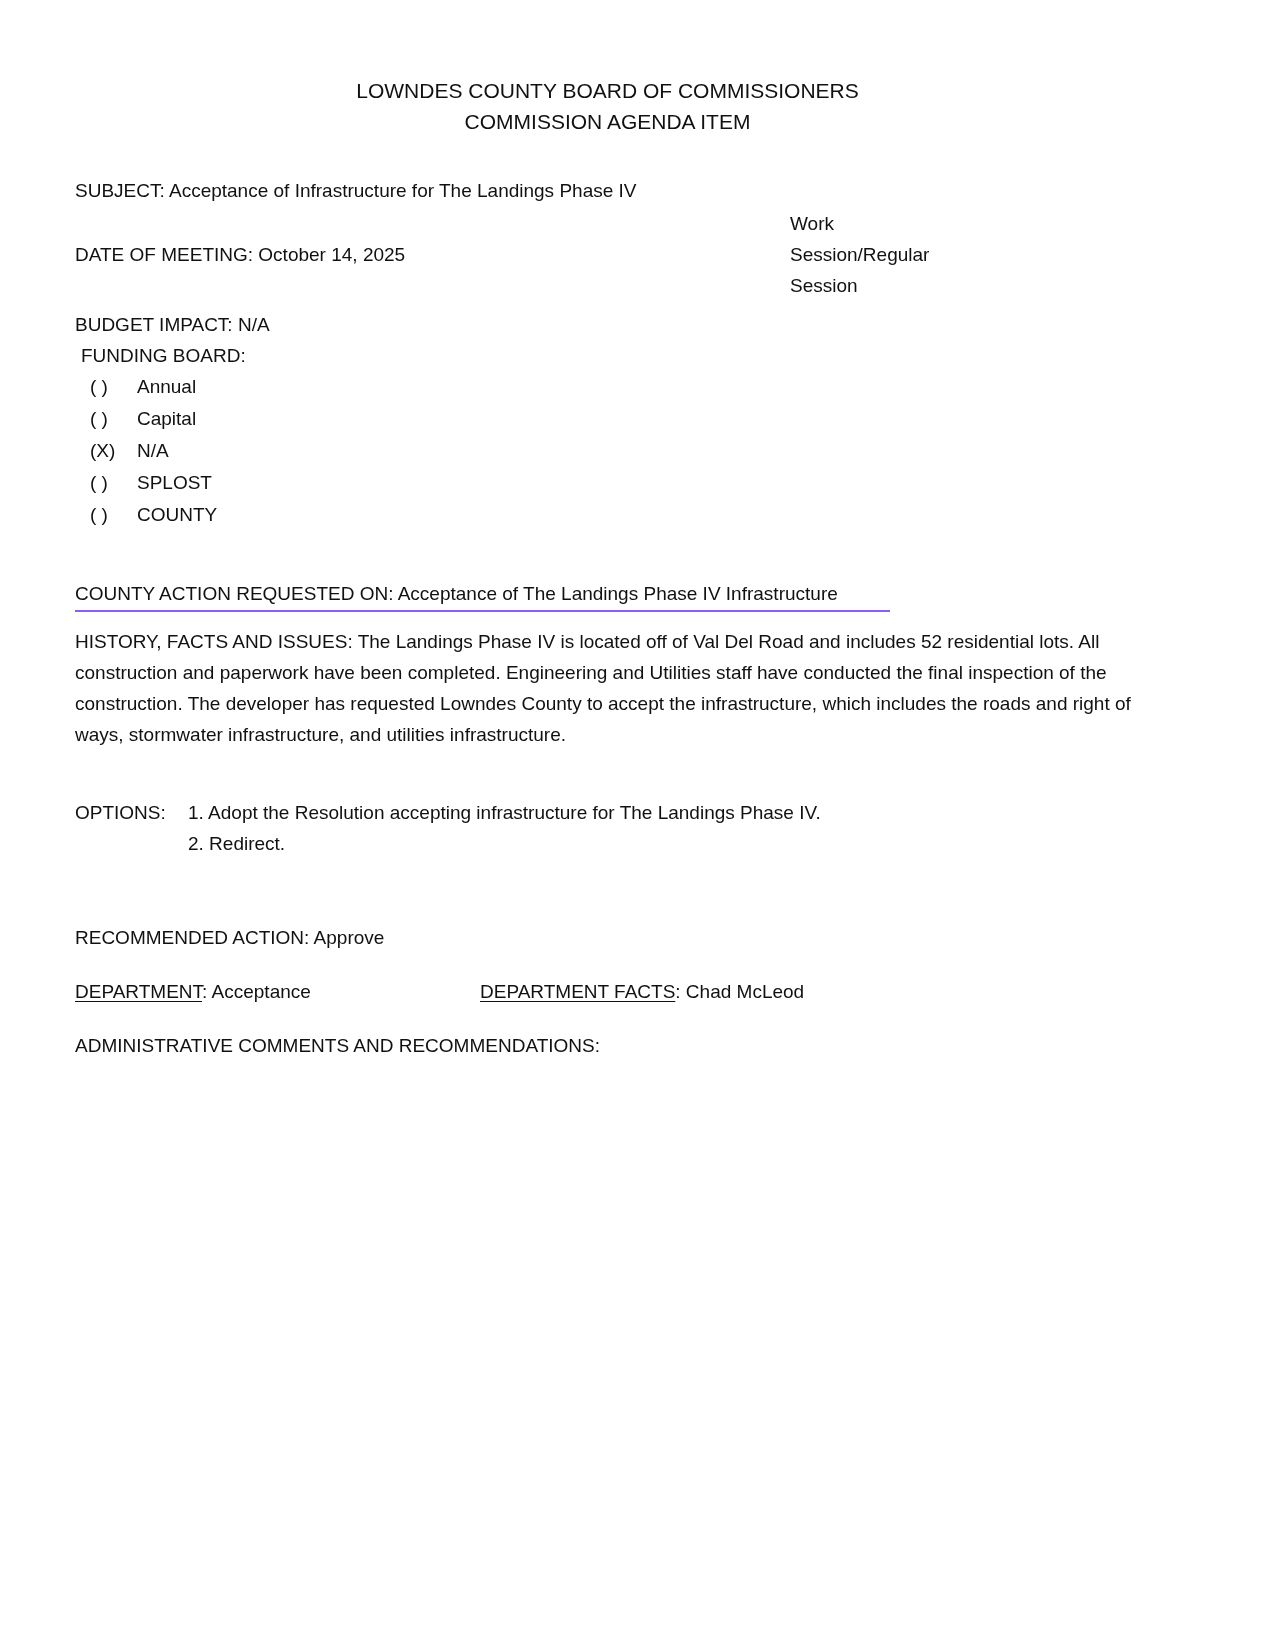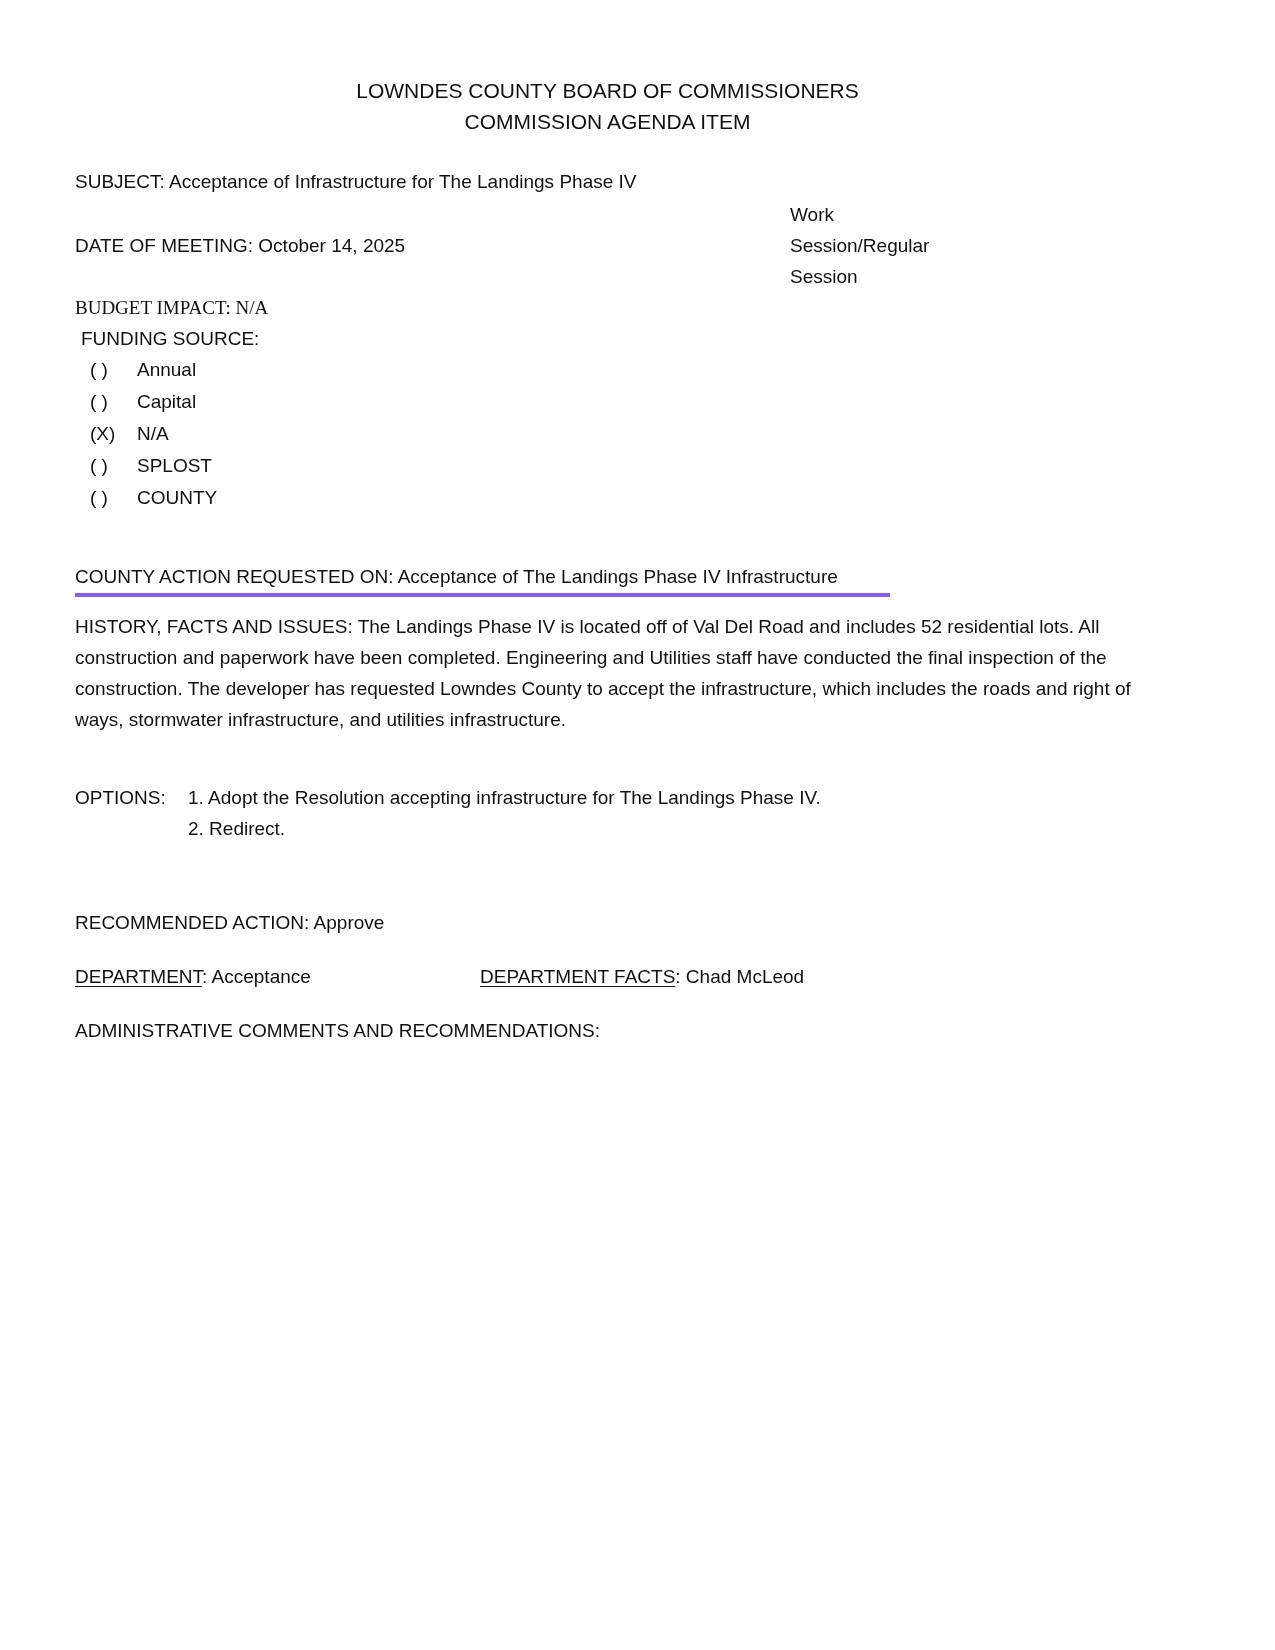--- a/index.html
+++ b/index.html
@@ -15,33 +15,33 @@
     line-height: 31px;
     padding: 75px 60px 0 75px;
     overflow: hidden;
   }
   .doc-header {
     width: 1065px;
     text-align: center;
     font-size: 21px;
   }
   .doc-header div { line-height: 31px; }
-  .subject-line { margin-top: 29px; }
+  .subject-line { margin-top: 38px; }
   .meeting-row { display: flex; margin-top: 2px; }
   .meeting-left { width: 715px; padding-top: 31px; }
   .session-block { width: 230px; }
-  .budget-line { margin-top: 0; font-family: Liberation Serif, serif; }
+  .budget-line { margin-top: 8px; }
   .funding-label { padding-left: 6px; }
   .funding-list { padding-left: 15px; }
   .funding-row { display: flex; height: 32px; line-height: 32px; }
   .funding-mark { width: 47px; }
   .county-action { margin-top: 47px; }
   .county-action .underlined-block {
     display: inline-block;
-    border-bottom: 4px solid #8b5cf6;
+    border-bottom: 2px solid #8b5cf6;
     padding-right: 52px;
     padding-bottom: 1px;
   }
   .history-para { margin-top: 14px; max-width: 1060px; }
   .options-row { display: flex; margin-top: 47px; }
   .options-label { width: 113px; }
   .options-items { max-width: 950px; }
   .recommended-line { margin-top: 63px; }
   .dept-row { display: flex; margin-top: 23px; }
   .dept-left { width: 405px; }
@@ -64,21 +64,21 @@
     <div class="meeting-left">DATE OF MEETING: October 14, 2025</div>
     <div class="session-block">
       <div>Work</div>
       <div>Session/Regular</div>
       <div>Session</div>
     </div>
   </div>
 
   <div class="budget-line">BUDGET IMPACT: N/A</div>
 
-  <div class="funding-label">FUNDING SOURCE:</div>
+  <div class="funding-label">FUNDING BOARD:</div>
 
   <div class="funding-list">
     <div class="funding-row">
       <span class="funding-mark">( )</span>
       <span>Annual</span>
     </div>
     <div class="funding-row">
       <span class="funding-mark">( )</span>
       <span>Capital</span>
     </div>

